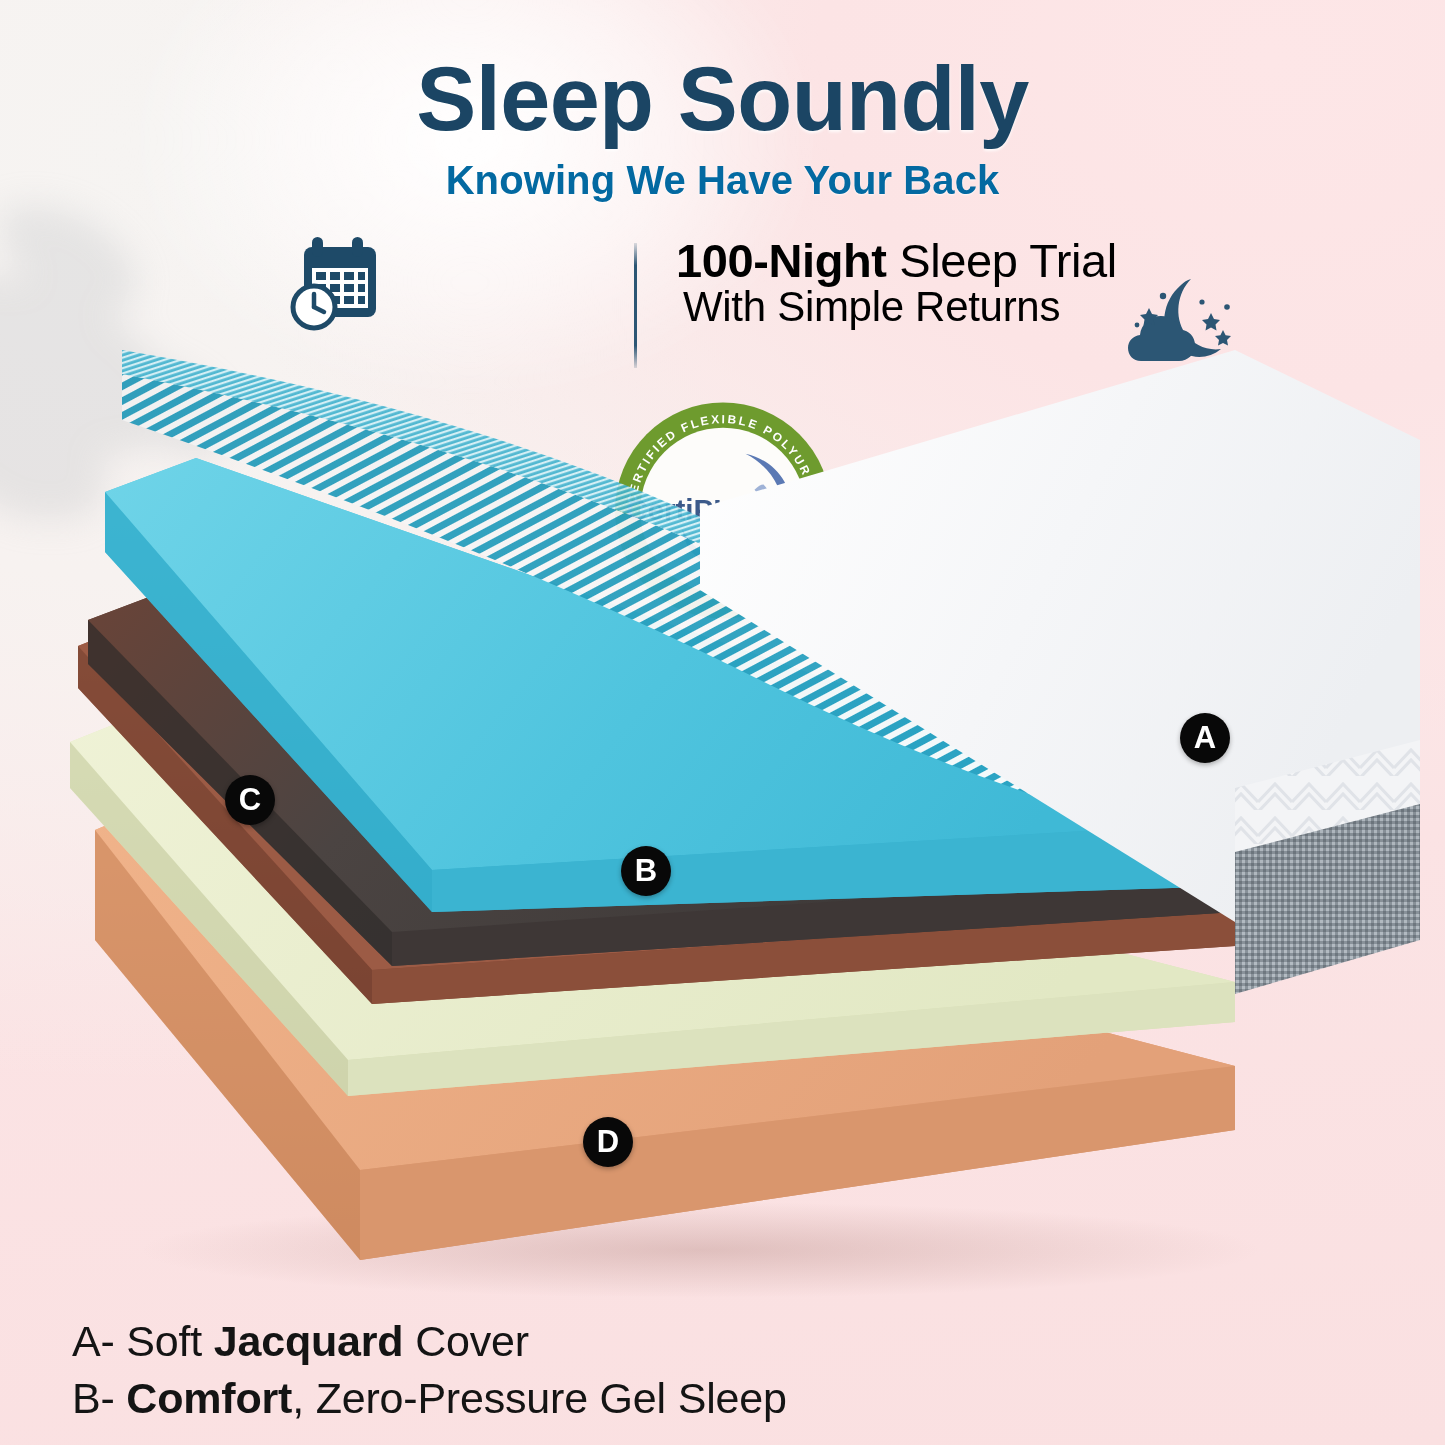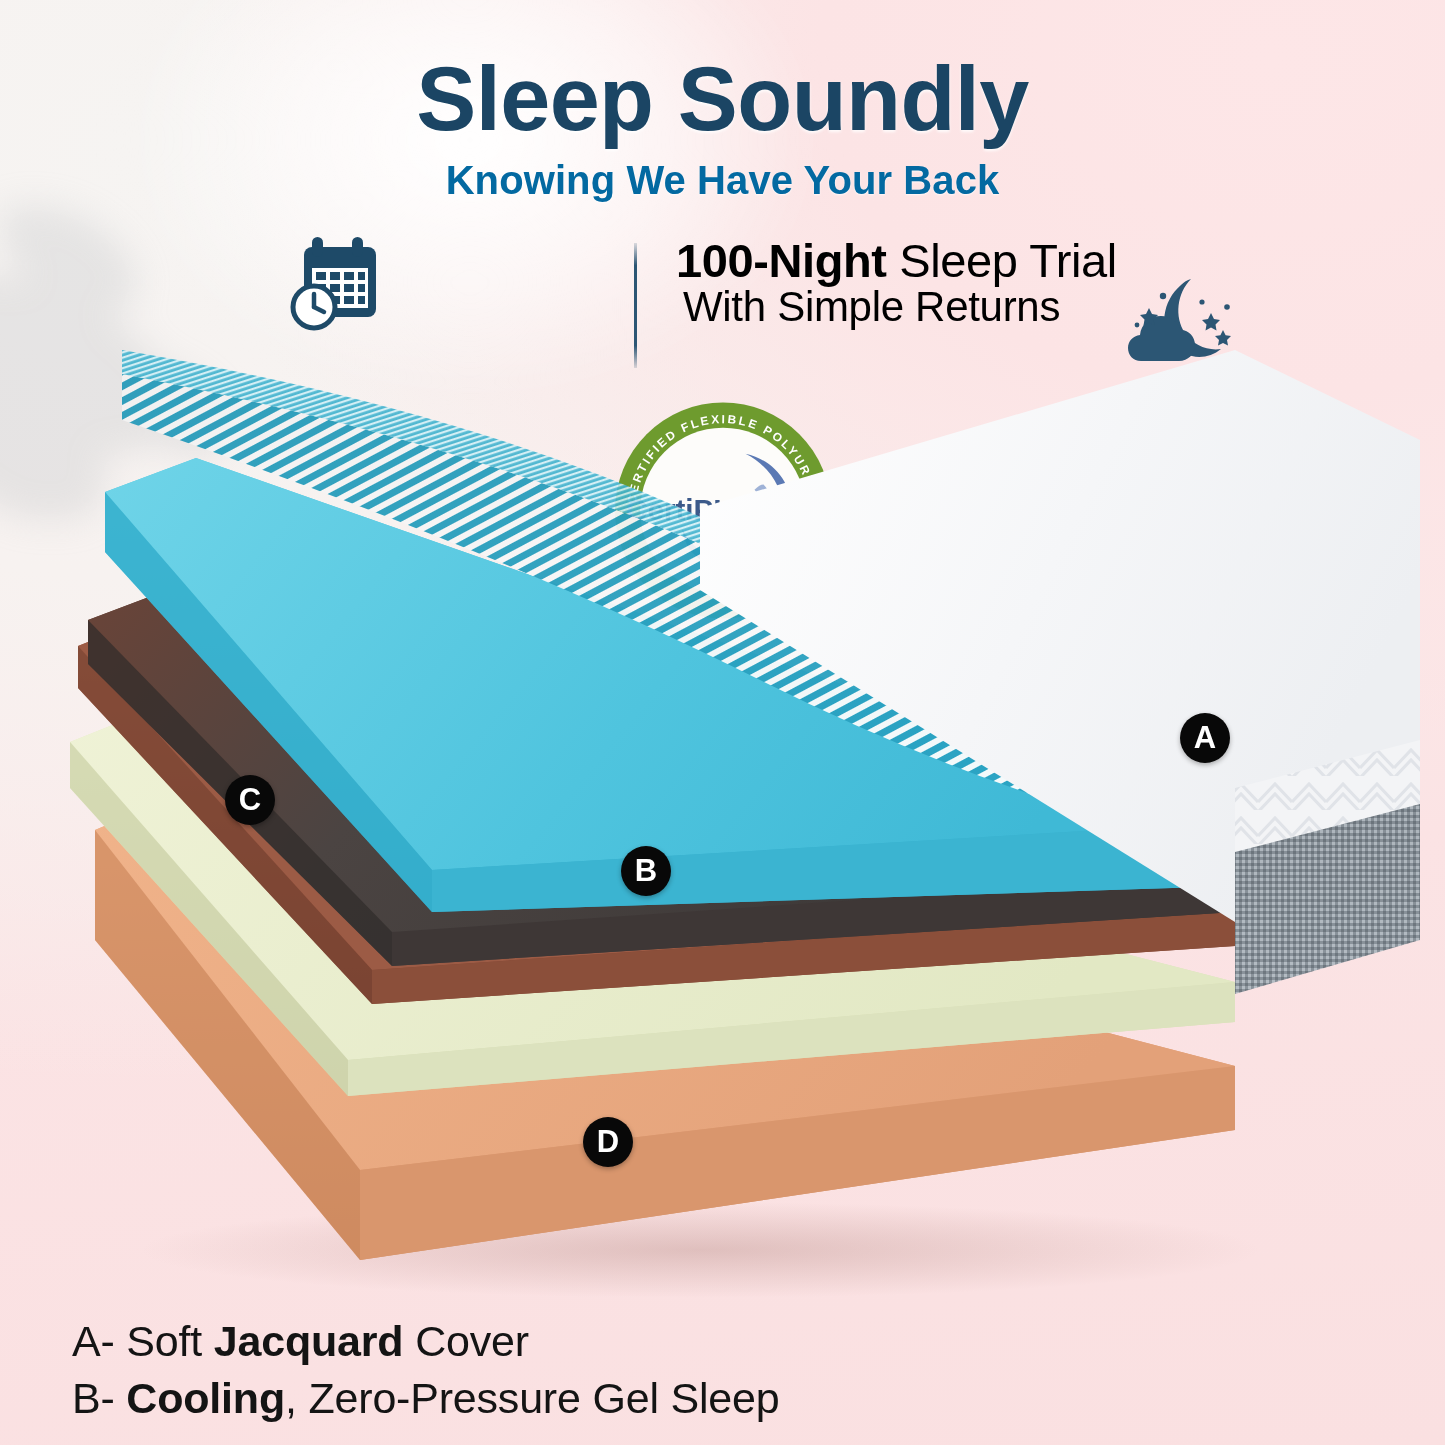--- a/index.html
+++ b/index.html
@@ -322,17 +322,17 @@
   <div class="marker m-c">
       <span>C</span>
     </div>
   <div class="marker m-d">
       <span>D</span>
     </div>
 
   <div class="legend">
     <div class="legend-col legend-left">
       <div class="legend-row"><span>A- Soft </span><b>Jacquard</b><span> Cover</span></div>
-      <div class="legend-row"><span>B- </span><b>Cooling</b><span>, Zero-Pressure Gel Sleep</span></div>
+      <div class="legend-row"><span>B- </span><b>Comfort</b><span>, Zero-Pressure Gel Sleep</span></div>
     </div>
   </div>
 
 </div>
 
 </body></html>

